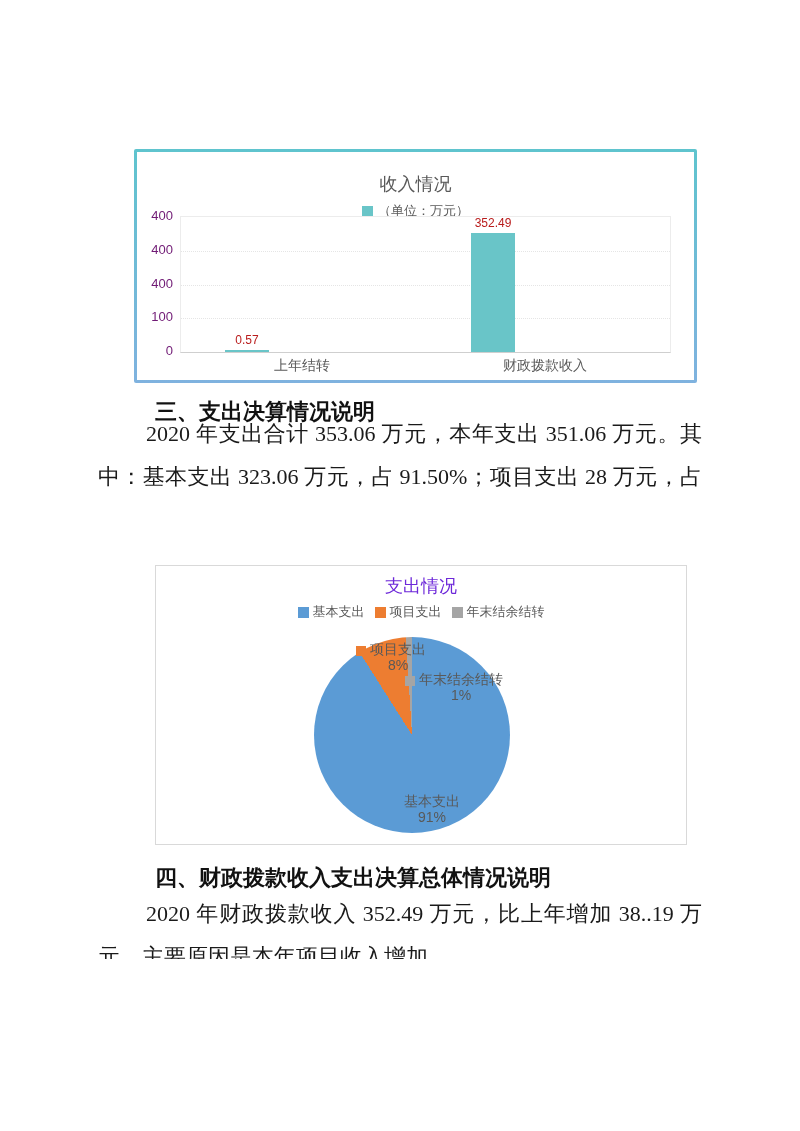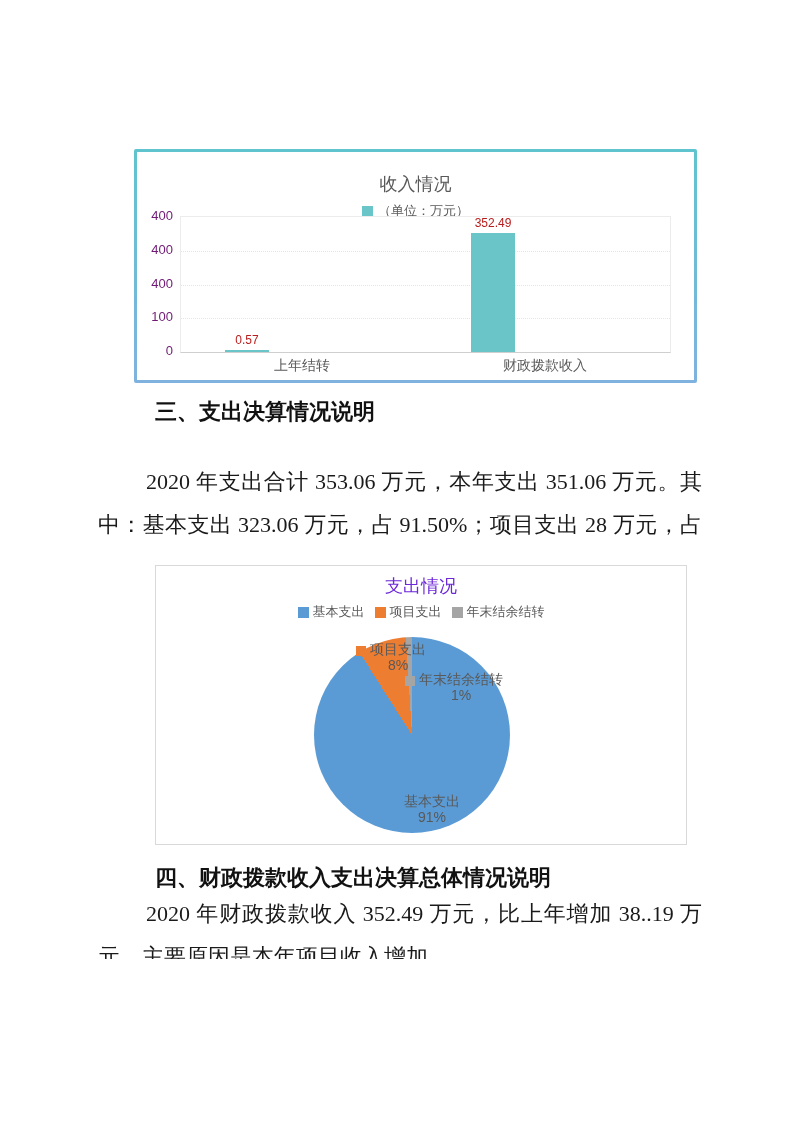--- a/index.html
+++ b/index.html
@@ -31,21 +31,21 @@
   .xtick{position:absolute;top:205px;width:160px;text-align:center;font-size:14px;
     color:#595959;white-space:nowrap;}
   .xt1{left:85px;} .xt2{left:328px;}
 
   
   .heading{position:absolute;left:155px;font-family:"Liberation Sans",sans-serif;
     font-weight:bold;font-size:22px;color:#111;white-space:nowrap;}
   .h3pos{top:397px;} .h4pos{top:863px;}
   .para{position:absolute;left:98px;width:604px;font-family:"Liberation Serif",serif;
     font-size:22px;line-height:43px;color:#1a1a1a;}
-  .p3pos{top:460px;} .p4pos{top:892px;}
+  .p3pos{top:412px;} .p4pos{top:892px;}
   .pline{width:100%;}
   .just{text-align:justify;text-align-last:justify;}
   .indent{padding-left:48px;box-sizing:border-box;}
 
   
   .pie-frame{position:absolute;left:155px;top:565px;width:532px;height:280px;
     box-sizing:border-box;border:1px solid #d9d9d9;background:#fff;}
   .pc-title{position:absolute;left:0;top:8px;width:100%;text-align:center;
     font-size:18px;color:#6d28d9;}
   .pc-legend{position:absolute;left:0;top:37px;width:100%;display:flex;

